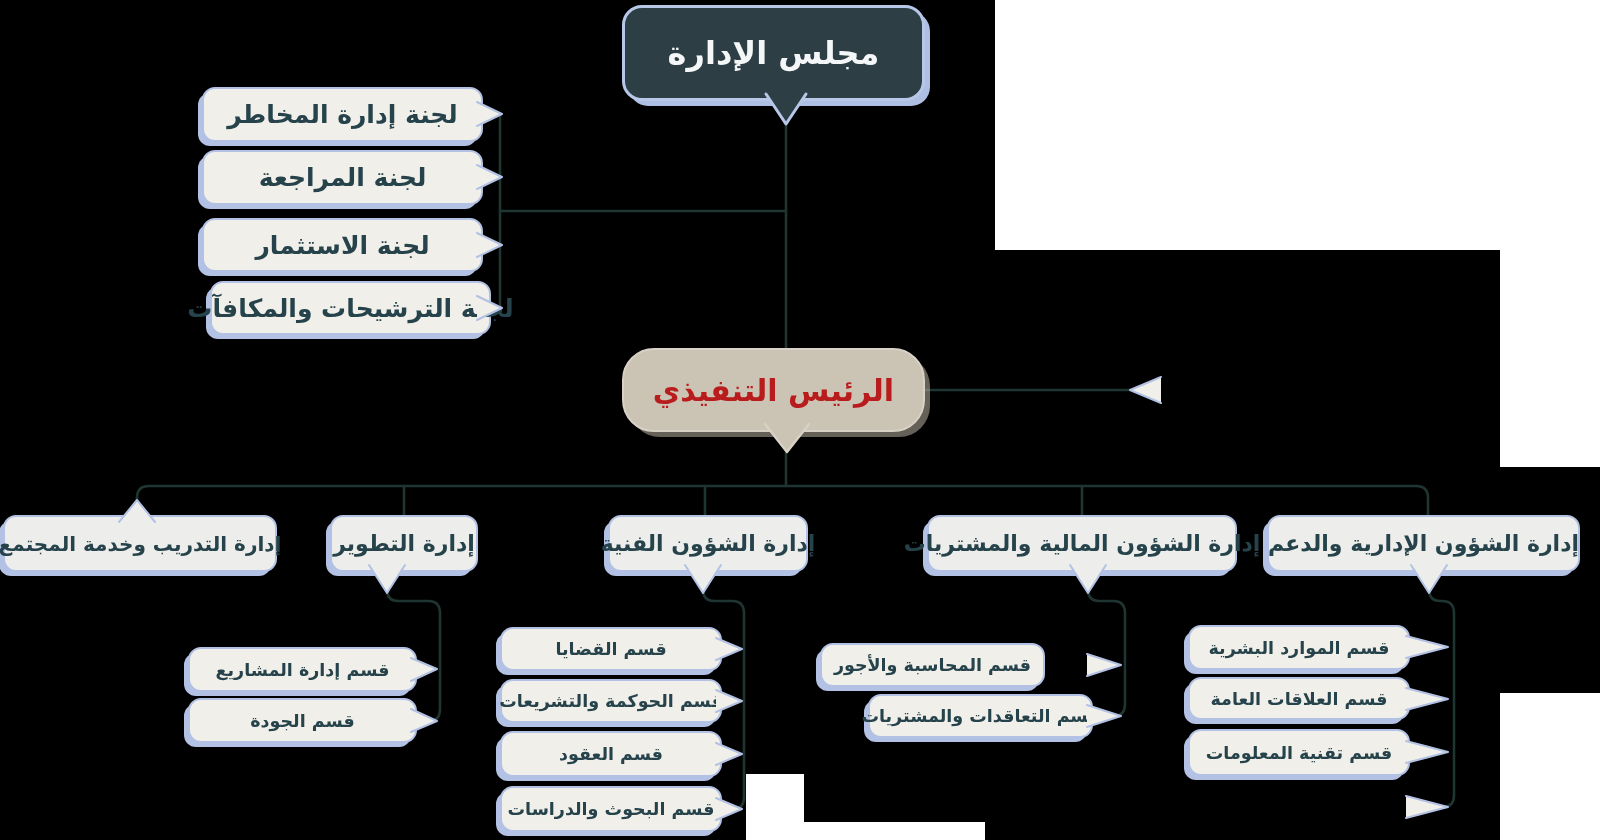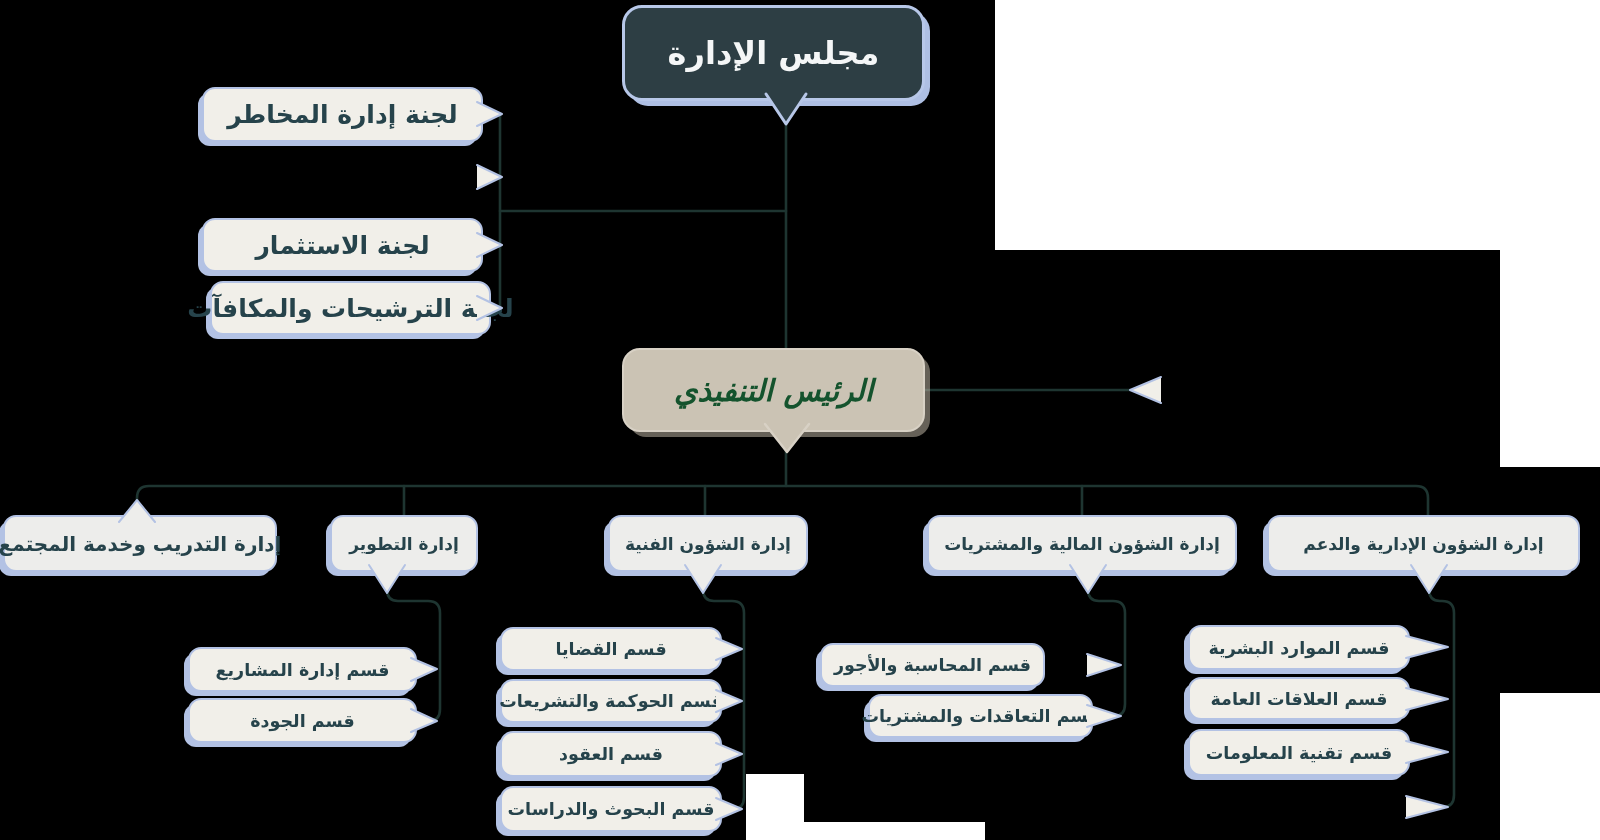--- a/index.html
+++ b/index.html
@@ -18,29 +18,29 @@
   .node span{display:block;direction:rtl;white-space:nowrap;}
   .cream{
     background:#f1efe9;border:2px solid #b3c2e4;border-radius:13px;
     box-shadow:-5px 5px 0 -1px #b3c2e4;color:#26434b;font-weight:700;
   }
   .kid{font-size:17.5px;}
   .committee{font-size:25px;}
   .office{font-size:20px;}
   .dept{
     background:#ededeb;border:2px solid #b3c2e4;border-radius:13px;
-    box-shadow:-5px 5px 0 -1px #b3c2e4;color:#26434b;font-weight:700;font-size:17px;
+    box-shadow:-5px 5px 0 -1px #b3c2e4;color:#26434b;font-weight:700;font-size:22px;
   }
   .dark{
     background:#2d3e44;border:3px solid #b7c7e8;border-radius:20px;
     box-shadow:6px 6px 0 -1px #aebfe3;color:#f4f6f7;font-weight:700;font-size:32px;
   }
   .beige{
-    background:#cbc3b4;border:2px solid #d8d1c5;border-radius:18px;
-    box-shadow:6px 6px 0 -1px rgba(185,177,160,0.55);color:#14532d;font-weight:700;font-size:30px;font-style:italic;
+    background:#cbc3b4;border:2px solid #d8d1c5;border-radius:32px;
+    box-shadow:6px 6px 0 -1px rgba(185,177,160,0.55);color:#b91c1c;font-weight:700;font-size:30px;
   }
 </style>
 </head>
 <body>
 
 <div class="canvas">
 
   <div class="patch" style="left:995px;top:0;width:605px;height:250px"></div>
   <div class="patch" style="left:1500px;top:250px;width:100px;height:217px"></div>
   <div class="patch" style="left:1500px;top:693px;width:100px;height:147px"></div>
@@ -64,20 +64,23 @@
       <path d="M 1429,589 Q 1429,601 1440,601 L 1442,601 Q 1454,601 1454,613 L 1454,795 Q 1454,807 1443,807 L 1440,807"></path>
     </g>
   </svg>
 
   <div class="node dark" style="left:622px;top:5px;width:303px;height:96px">
     <span>مجلس الإدارة</span>
   </div>
 
   <div class="node cream committee" style="left:202px;top:87px;width:281px;height:55px">
     <span>لجنة إدارة المخاطر</span>
+  </div>
+  <div class="node cream committee" style="left:202px;top:150px;width:281px;height:55px">
+    <span>لجنة المراجعة</span>
   </div>
   <div class="node cream committee" style="left:202px;top:218px;width:281px;height:54px">
     <span>لجنة الاستثمار</span>
   </div>
   <div class="node cream committee" style="left:210px;top:281px;width:281px;height:54px">
     <span>لجنة الترشيحات والمكافآت</span>
   </div>
 
   <div class="node beige" style="left:622px;top:348px;width:303px;height:84px">
     <span>الرئيس التنفيذي</span>

